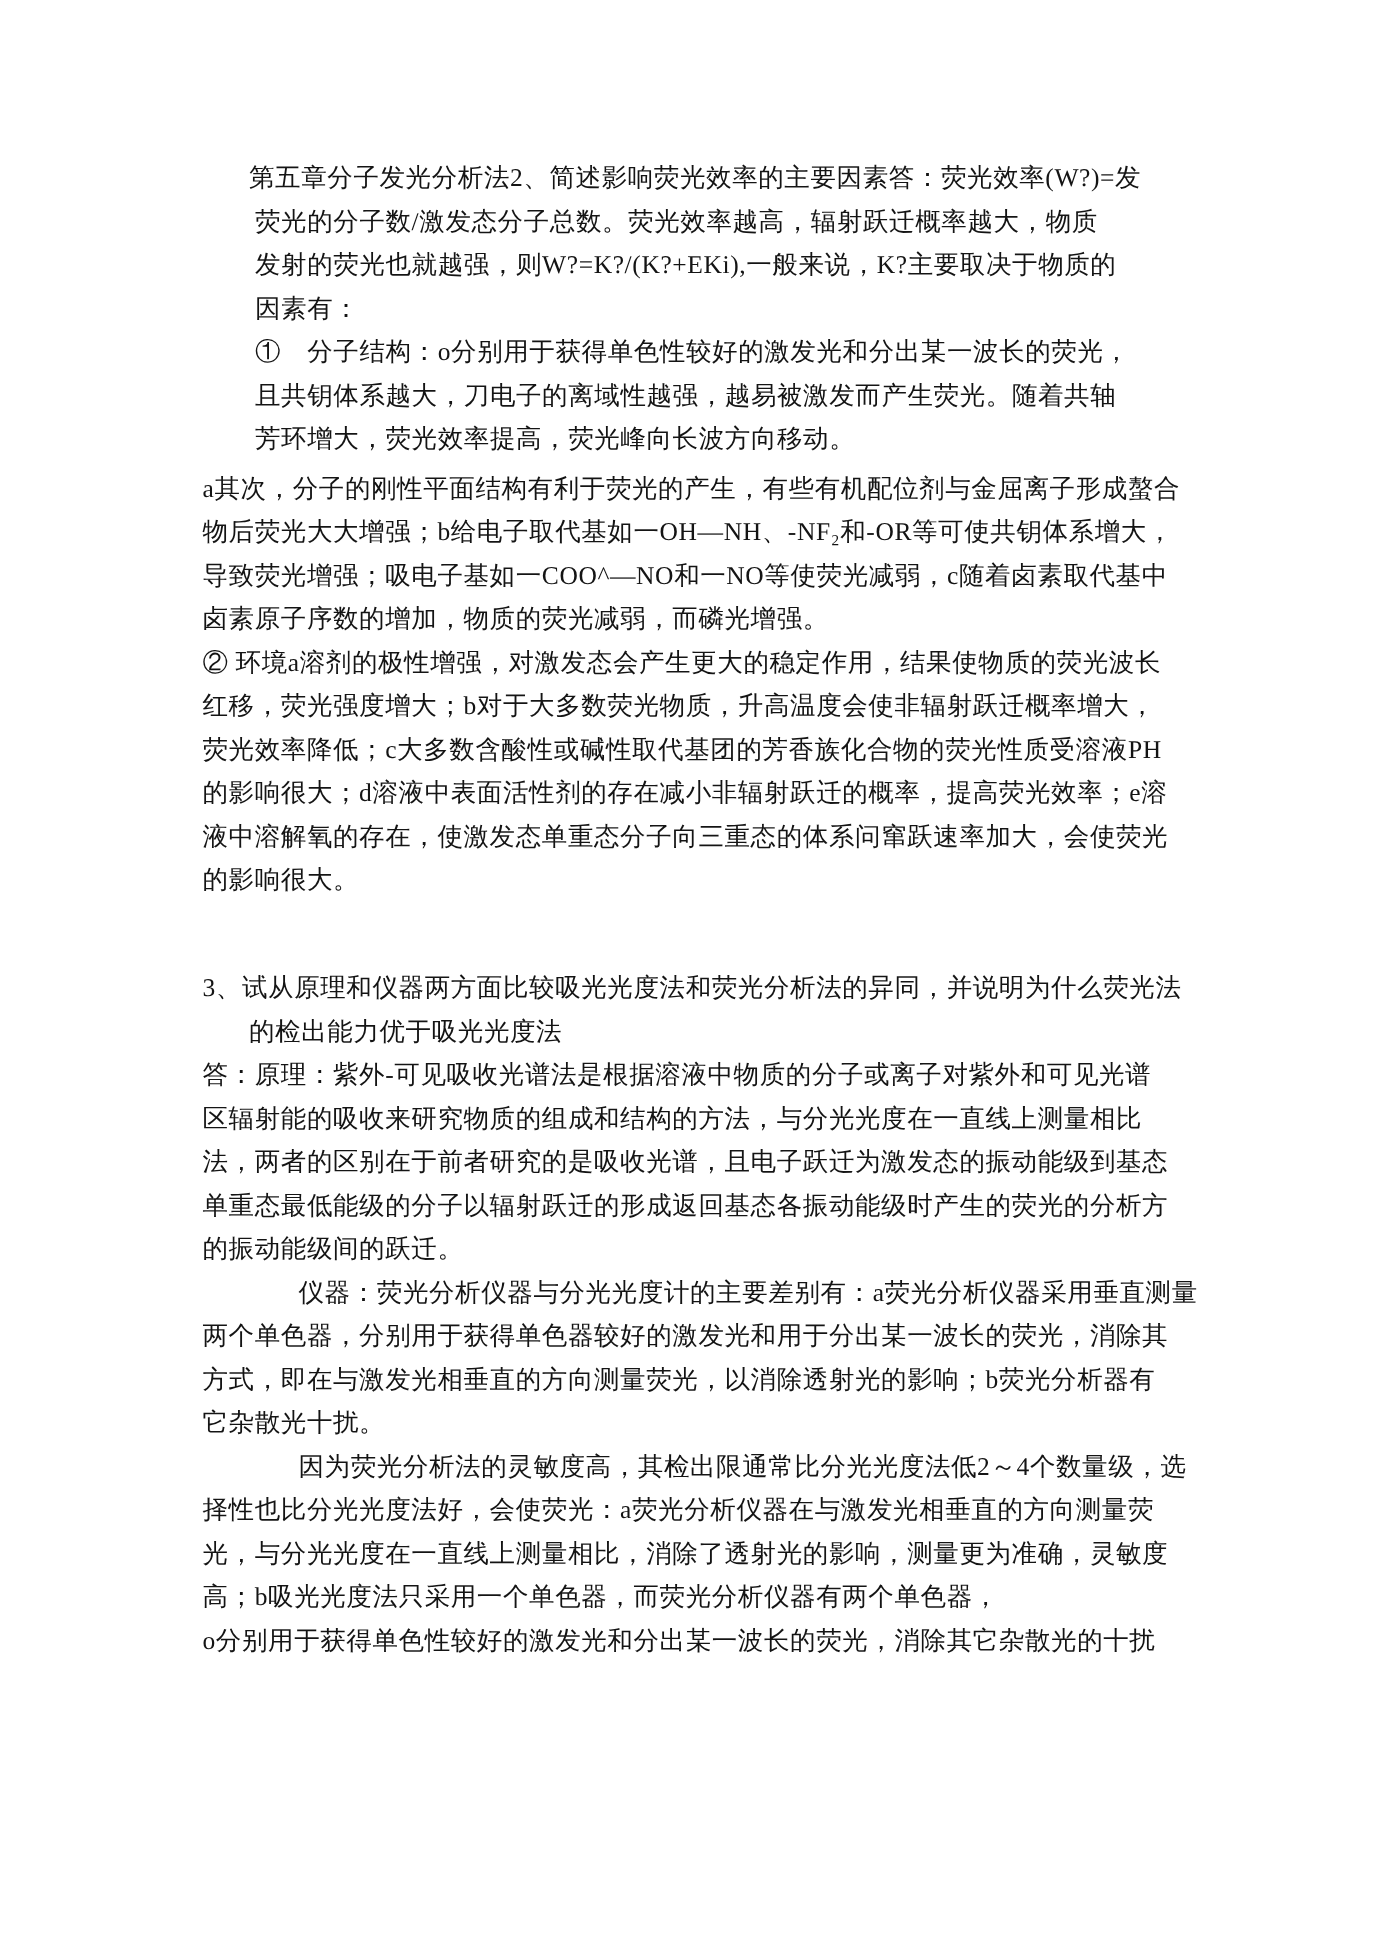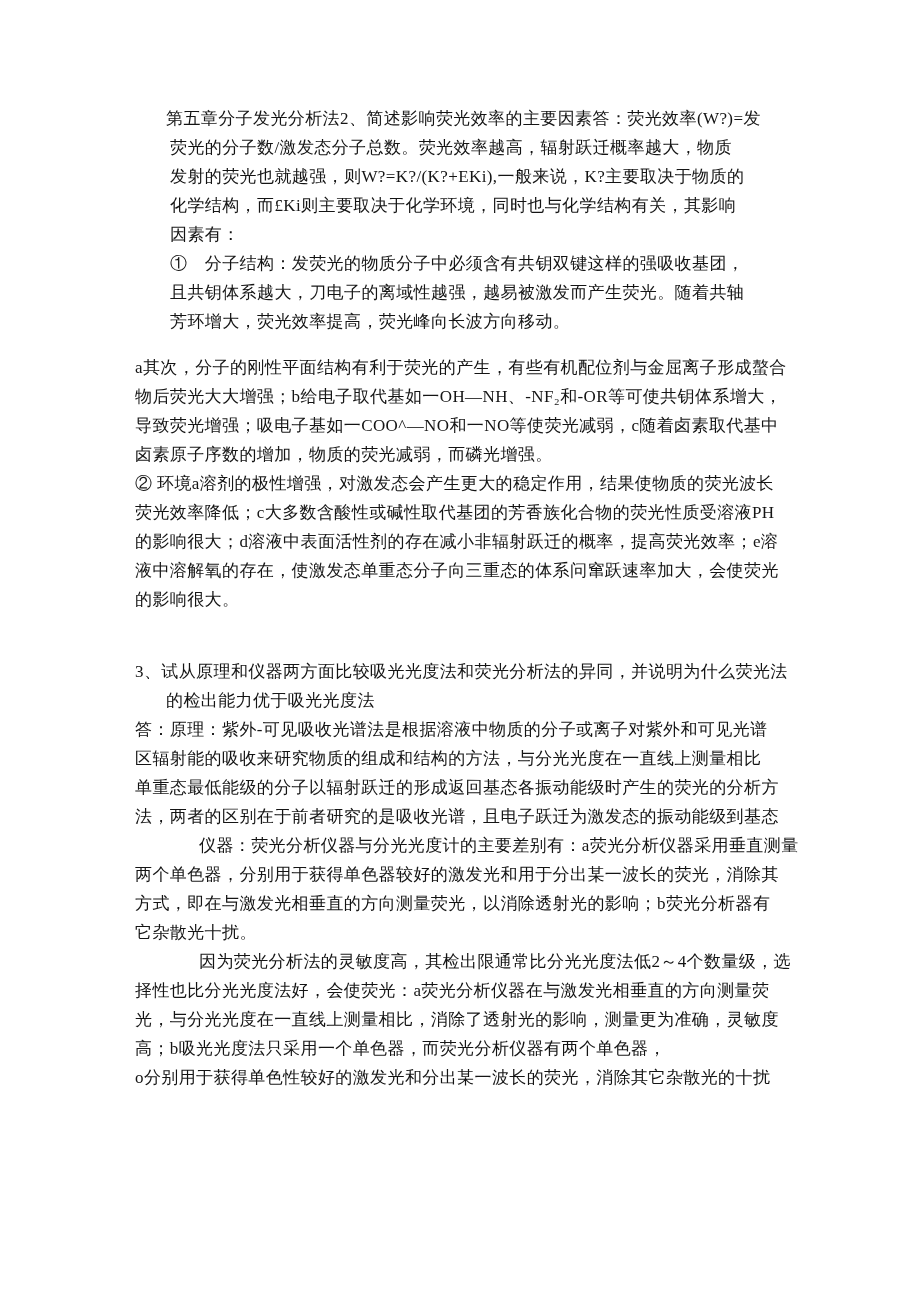--- a/index.html
+++ b/index.html
@@ -23,51 +23,52 @@
     width: 662px;
     font-size: 17px;
     line-height: 29px;
     letter-spacing: 0.4px;
   }
   .line { white-space: nowrap; }
   .l0 { margin-left: 0; }
   .l1 { margin-left: 31px; }
   .l2 { margin-left: 35px; }
   .l3 { margin-left: 64px; }
-  .gap-sm { margin-top: 17px; }
+  .gap-sm { margin-top: 4px; }
   .gap-lg { margin-top: 43px; }
 </style>
 </head>
 <body>
 
 <div class="page">
   <div class="content">
     <div class="line l1">第五章分子发光分析法2、简述影响荧光效率的主要因素答：荧光效率(W?)=发</div>
     <div class="line l2">荧光的分子数/激发态分子总数。荧光效率越高，辐射跃迁概率越大，物质</div>
     <div class="line l2">发射的荧光也就越强，则W?=K?/(K?+EKi),一般来说，K?主要取决于物质的</div>
-    <div class="line l2">化学结构，而£Ki则主要取决于化学环境，同时也与化学结构有关，其影响</div>
     <div class="line l2">因素有：</div>
-    <div class="line l2">①　分子结构：发荧光的物质分子中必须含有共钥双键这样的强吸收基团，</div>
+    <div class="line l2">①　分子结构：o分别用于获得单色性较好的激发光和分出某一波长的荧光，</div>
     <div class="line l2">且共钥体系越大，刀电子的离域性越强，越易被激发而产生荧光。随着共轴</div>
     <div class="line l2">芳环增大，荧光效率提高，荧光峰向长波方向移动。</div>
     <div class="line l0 gap-sm">a其次，分子的刚性平面结构有利于荧光的产生，有些有机配位剂与金屈离子形成螯合</div>
     <div class="line l0">物后荧光大大增强；b给电子取代基如一OH—NH、-NF₂和-OR等可使共钥体系增大，</div>
     <div class="line l0">导致荧光增强；吸电子基如一COO^—NO和一NO等使荧光减弱，c随着卤素取代基中</div>
     <div class="line l0">卤素原子序数的增加，物质的荧光减弱，而磷光增强。</div>
     <div class="line l0">② 环境a溶剂的极性增强，对激发态会产生更大的稳定作用，结果使物质的荧光波长</div>
+    <div class="line l0">红移，荧光强度增大；b对于大多数荧光物质，升高温度会使非辐射跃迁概率增大，</div>
     <div class="line l0">荧光效率降低；c大多数含酸性或碱性取代基团的芳香族化合物的荧光性质受溶液PH</div>
     <div class="line l0">的影响很大；d溶液中表面活性剂的存在减小非辐射跃迁的概率，提高荧光效率；e溶</div>
     <div class="line l0">液中溶解氧的存在，使激发态单重态分子向三重态的体系问窜跃速率加大，会使荧光</div>
     <div class="line l0">的影响很大。</div>
     <div class="line l0 gap-lg">3、试从原理和仪器两方面比较吸光光度法和荧光分析法的异同，并说明为什么荧光法</div>
     <div class="line l1">的检出能力优于吸光光度法</div>
     <div class="line l0">答：原理：紫外-可见吸收光谱法是根据溶液中物质的分子或离子对紫外和可见光谱</div>
     <div class="line l0">区辐射能的吸收来研究物质的组成和结构的方法，与分光光度在一直线上测量相比</div>
+    <div class="line l0">法，两者的区别在于前者研究的是吸收光谱，且电子跃迁为激发态的振动能级到基态</div>
     <div class="line l0">单重态最低能级的分子以辐射跃迁的形成返回基态各振动能级时产生的荧光的分析方</div>
-    <div class="line l0">法，两者的区别在于前者研究的是吸收光谱，且电子跃迁为激发态的振动能级到基态</div>
+    <div class="line l0">的振动能级间的跃迁。</div>
     <div class="line l3">仪器：荧光分析仪器与分光光度计的主要差别有：a荧光分析仪器采用垂直测量</div>
     <div class="line l0">两个单色器，分别用于获得单色器较好的激发光和用于分出某一波长的荧光，消除其</div>
     <div class="line l0">方式，即在与激发光相垂直的方向测量荧光，以消除透射光的影响；b荧光分析器有</div>
     <div class="line l0">它杂散光十扰。</div>
     <div class="line l3">因为荧光分析法的灵敏度高，其检出限通常比分光光度法低2～4个数量级，选</div>
     <div class="line l0">择性也比分光光度法好，会使荧光：a荧光分析仪器在与激发光相垂直的方向测量荧</div>
     <div class="line l0">光，与分光光度在一直线上测量相比，消除了透射光的影响，测量更为准确，灵敏度</div>
     <div class="line l0">高；b吸光光度法只采用一个单色器，而荧光分析仪器有两个单色器，</div>
     <div class="line l0">o分别用于获得单色性较好的激发光和分出某一波长的荧光，消除其它杂散光的十扰</div>
   </div>

